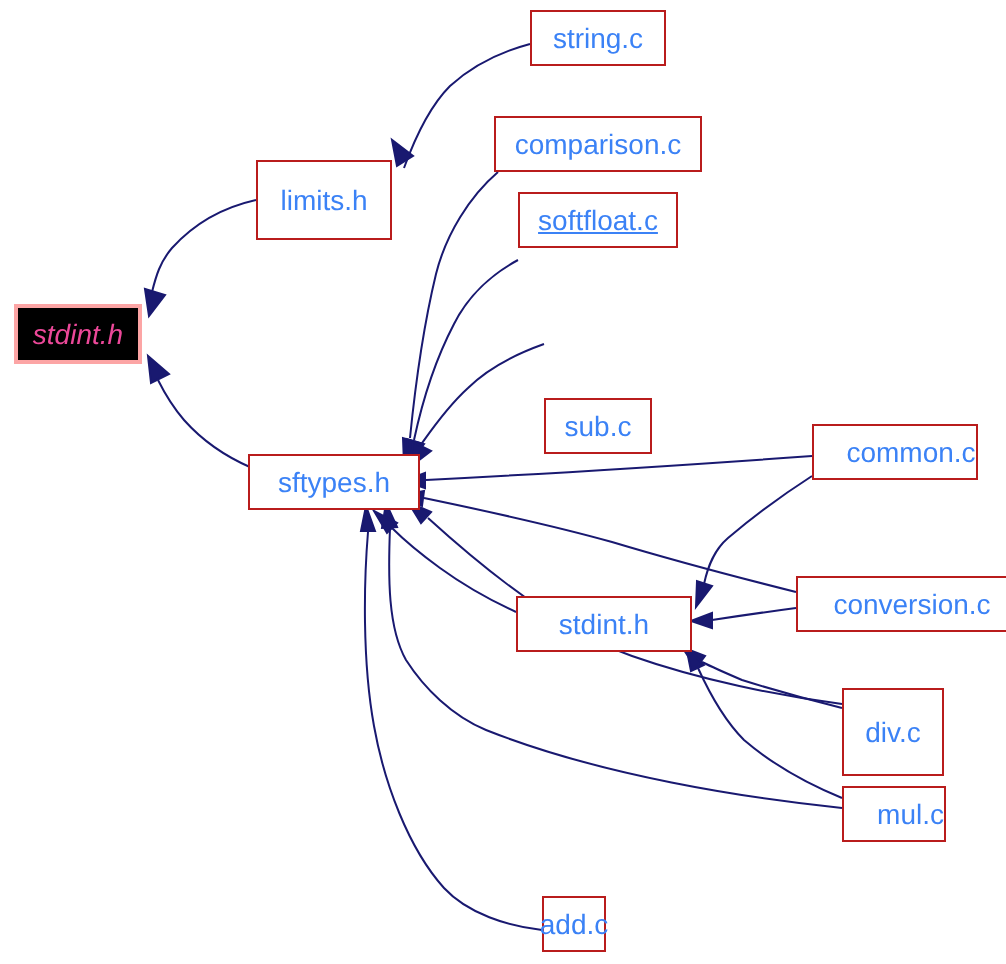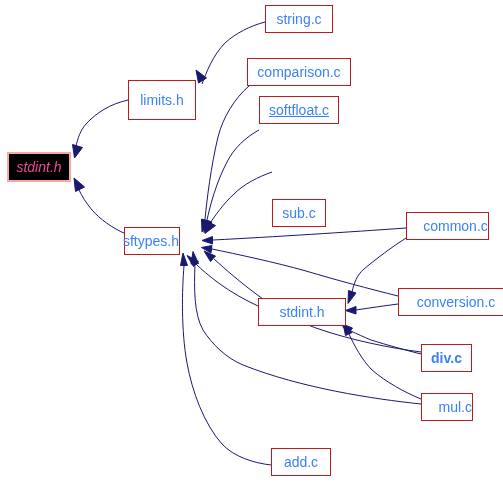--- a/index.html
+++ b/index.html
@@ -133,39 +133,39 @@
 </div>
 
 <div class="node" style="left:259px;top:96px;width:80px;height:28px;text-decoration:underline;">
   <span class="node-label">softfloat.c</span>
 </div>
 
 <div class="node" style="left:272px;top:151px;width:54px;height:28px;margin-top:48px;">
   <span class="node-label">sub.c</span>
 </div>
 
-<div class="node" style="left:124px;top:227px;width:56px;height:28px;justify-content:flex-end;">
+<div class="node" style="left:124px;top:227px;width:86px;height:28px;">
   <span class="node-label">sftypes.h</span>
 </div>
 
 <div class="node" style="left:406px;top:212px;width:83px;height:28px;padding-left:16px;">
   <span class="node-label">common.c</span>
 </div>
 
 <div class="node" style="left:258px;top:298px;width:88px;height:28px;">
   <span class="node-label">stdint.h</span>
 </div>
 
 <div class="node" style="left:398px;top:288px;width:116px;height:28px;">
   <span class="node-label">conversion.c</span>
 </div>
 
-<div class="node" style="left:421px;top:344px;width:51px;height:28px;font-weight:bold;">
+<div class="node" style="left:421px;top:344px;width:51px;height:44px;">
   <span class="node-label">div.c</span>
 </div>
 
 <div class="node" style="left:421px;top:393px;width:52px;height:28px;justify-content:flex-end;">
   <span class="node-label">mul.c</span>
 </div>
 
-<div class="node" style="left:271px;top:448px;width:60px;height:28px;">
+<div class="node" style="left:271px;top:448px;width:32px;height:28px;">
   <span class="node-label">add.c</span>
 </div>
 
 </body></html>

